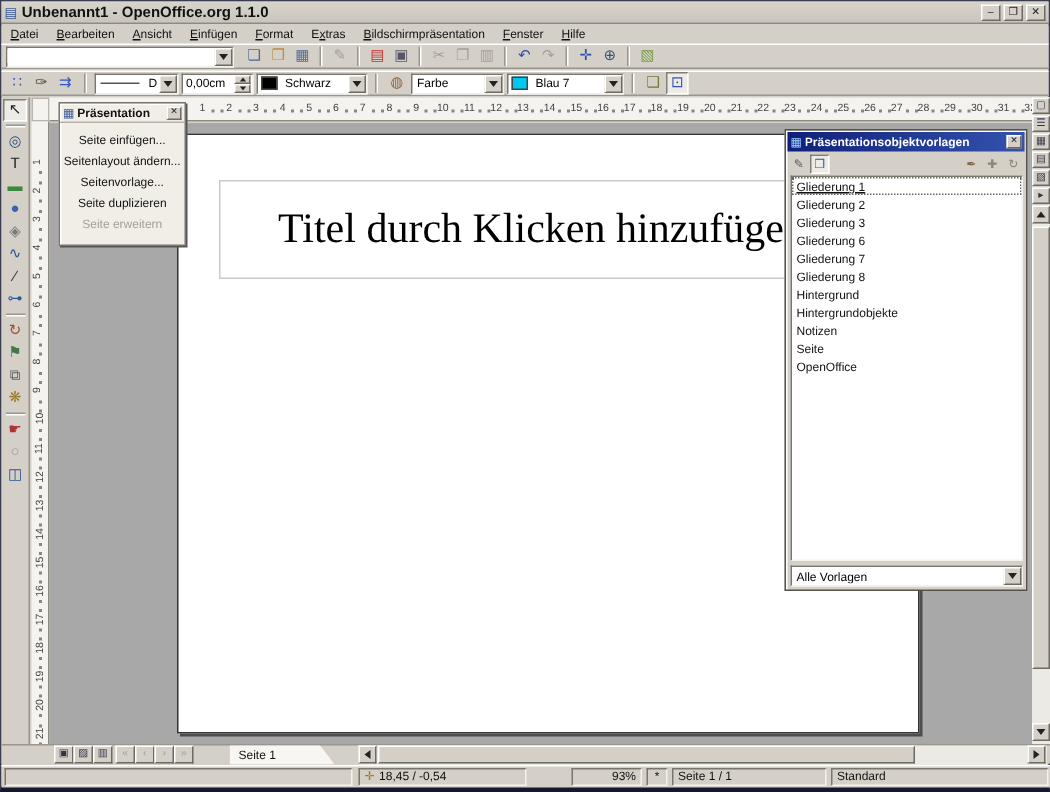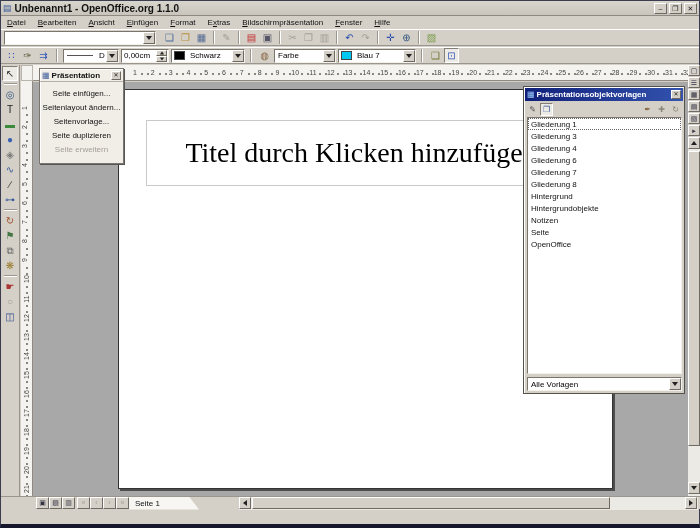--- a/index.html
+++ b/index.html
@@ -82,35 +82,35 @@
   
   #stylist { position:absolute; left:522px; top:85px; width:162px; height:308px; background:#d4d0c8; border:1px solid #55524c; box-shadow:inset 1px 1px 0 #fff; z-index:20; }
   #stylist .stitlebar { height:13px; margin:1px; background:linear-gradient(90deg,#10207a,#3353ae); display:flex; align-items:center; padding:0 2px; }
   #stylist .stitlebar .sticon { font-size:8px; color:#9fd0ff; margin-right:2px; }
   #stylist .stitlebar .sttext { flex:1; font-size:8px; font-weight:bold; color:#fff; white-space:nowrap; overflow:hidden; }
   #stylist .stoolbar { height:15px; display:flex; align-items:center; padding:0 2px; }
   #stylist .stoolbar .ticon { width:13px; height:13px; font-size:8px; line-height:11px; }
   #stylist .spacer { flex:1; }
   #stylist .stlist { position:absolute; left:3px; top:30px; width:155px; height:257px; background:#fff; border:1px solid; border-color:#7a766e #f4f2ec #f4f2ec #7a766e; overflow:hidden; }
   .stitem { height:12px; line-height:11px; font-size:8px; color:#111; padding:0 2px; border:1px dotted transparent; white-space:nowrap; }
-  .stitem.selected { border-color:#666; }
+  .stitem.selected { border-color:#666;text-decoration:underline; }
   #stfilter { position:absolute; left:3px; top:290px; width:155px; }
 
   
   #viewcol { position:absolute; left:687px; top:64px; width:13px; height:431px; background:#d4d0c8; }
   .vbtn { width:12px; height:11px; margin:0 0 1px 0; font-size:7px; line-height:9px; text-align:center; background:#d4d0c8; border:1px solid; border-color:#fff #6e6a62 #6e6a62 #fff; color:#334; display:block; font-family:inherit; }
   #vscroll { position:absolute; left:0; top:72px; width:12px; height:359px; background:#eceae4; }
   .sbtn { position:absolute; left:0; width:12px; height:12px; background:#d4d0c8; border:1px solid; border-color:#fff #6e6a62 #6e6a62 #fff; display:flex; align-items:center; justify-content:center; }
   #vthumb { position:absolute; left:0; top:14px; width:12px; height:295px; background:#d4d0c8; border:1px solid; border-color:#fff #6e6a62 #6e6a62 #fff; }
 
   
   #tabrow { position:absolute; left:0; top:495px; width:700px; height:13px; background:#d4d0c8; border-top:1px solid #9a968e; display:flex; align-items:center; }
   #tabrow .tbtn { width:13px; height:12px; font-size:7px; line-height:10px; text-align:center; background:#d4d0c8; border:1px solid; border-color:#fff #6e6a62 #6e6a62 #fff; color:#334; font-family:inherit; }
   #tabrow .tbtn.disabled { color:#a39f96; }
-  #tab-seite { height:13px; min-width:70px; padding:0 14px 0 6px; background:#f7f6f2; font-size:8px; line-height:13px; clip-path:polygon(0 0, calc(100% - 10px) 0, 100% 100%, 0 100%); color:#111; }
+  #tab-seite { height:13px; min-width:70px; padding:0 14px 0 6px; background:#f7f6f2; font-size:8px; line-height:13px; clip-path:polygon(0 0, calc(100% - 10px) 0, 100% 100%, 0 100%); color:#111;margin-left:24px; }
   #hscroll { position:absolute; left:238px; top:0; width:459px; height:13px; background:#eceae4; }
   #hthumb { position:absolute; left:13px; top:0; width:358px; height:12px; background:#d4d0c8; border:1px solid; border-color:#fff #6e6a62 #6e6a62 #fff; }
   .hsb { position:absolute; top:0; width:12px; height:12px; background:#d4d0c8; border:1px solid; border-color:#fff #6e6a62 #6e6a62 #fff; display:flex; align-items:center; justify-content:center; }
 
   
   #statusbar { position:absolute; left:0; top:509px; width:700px; height:15px; background:#d4d0c8; border-top:1px solid #fff; }
   .sfield { position:absolute; top:1px; height:12px; border:1px solid; border-color:#7a766e #f4f2ec #f4f2ec #7a766e; font-size:8px; line-height:10px; color:#111; padding:0 3px; white-space:nowrap; overflow:hidden; }
   .posicon { color:#a07818; margin-right:3px; font-size:8px; }
 </style>
 </head>
@@ -443,22 +443,22 @@
         </span>
       <span class="spacer"></span>
       <span class="igroup">
           <span class="ticon" style="color: rgb(136, 102, 68);">✒</span>
           <span class="ticon" style="color: rgb(138, 134, 120);">✚</span>
           <span class="ticon" style="color: rgb(138, 134, 120);">↻</span>
         </span>
     </div>
     <div class="stlist">
         <div class="stitem selected">Gliederung 1</div>
+        <div class="stitem">Gliederung 2</div>
         <div class="stitem">Gliederung 3</div>
-        <div class="stitem">Gliederung 4</div>
         <div class="stitem">Gliederung 6</div>
         <div class="stitem">Gliederung 7</div>
         <div class="stitem">Gliederung 8</div>
         <div class="stitem">Hintergrund</div>
         <div class="stitem">Hintergrundobjekte</div>
         <div class="stitem">Notizen</div>
         <div class="stitem">Seite</div>
         <div class="stitem">OpenOffice</div>
       </div>
     <span class="combo" id="stfilter">
@@ -500,14 +500,22 @@
       <span class="hsb" style="left:0;">
           <i class="arr-l"></i>
         </span>
       <div id="hthumb"></div>
       <span class="hsb" style="left:446px;">
           <i class="arr-r"></i>
         </span>
     </div>
   </div>
 
+  <div id="statusbar">
+    <span class="sfield" style="left:2px;width:232px;"></span>
+    <span class="sfield" style="left:238px;width:112px;"><span class="posicon">✛</span><span>18,45 / -0,54</span></span>
+    <span class="sfield" style="left:380px;width:47px;text-align:right;">93%</span>
+    <span class="sfield" style="left:430px;width:14px;text-align:center;">*</span>
+    <span class="sfield" style="left:447px;width:103px;">Seite 1 / 1</span>
+    <span class="sfield" style="left:553px;width:145px;">Standard</span>
+  </div>
 
 </div>
 
 </body></html>

